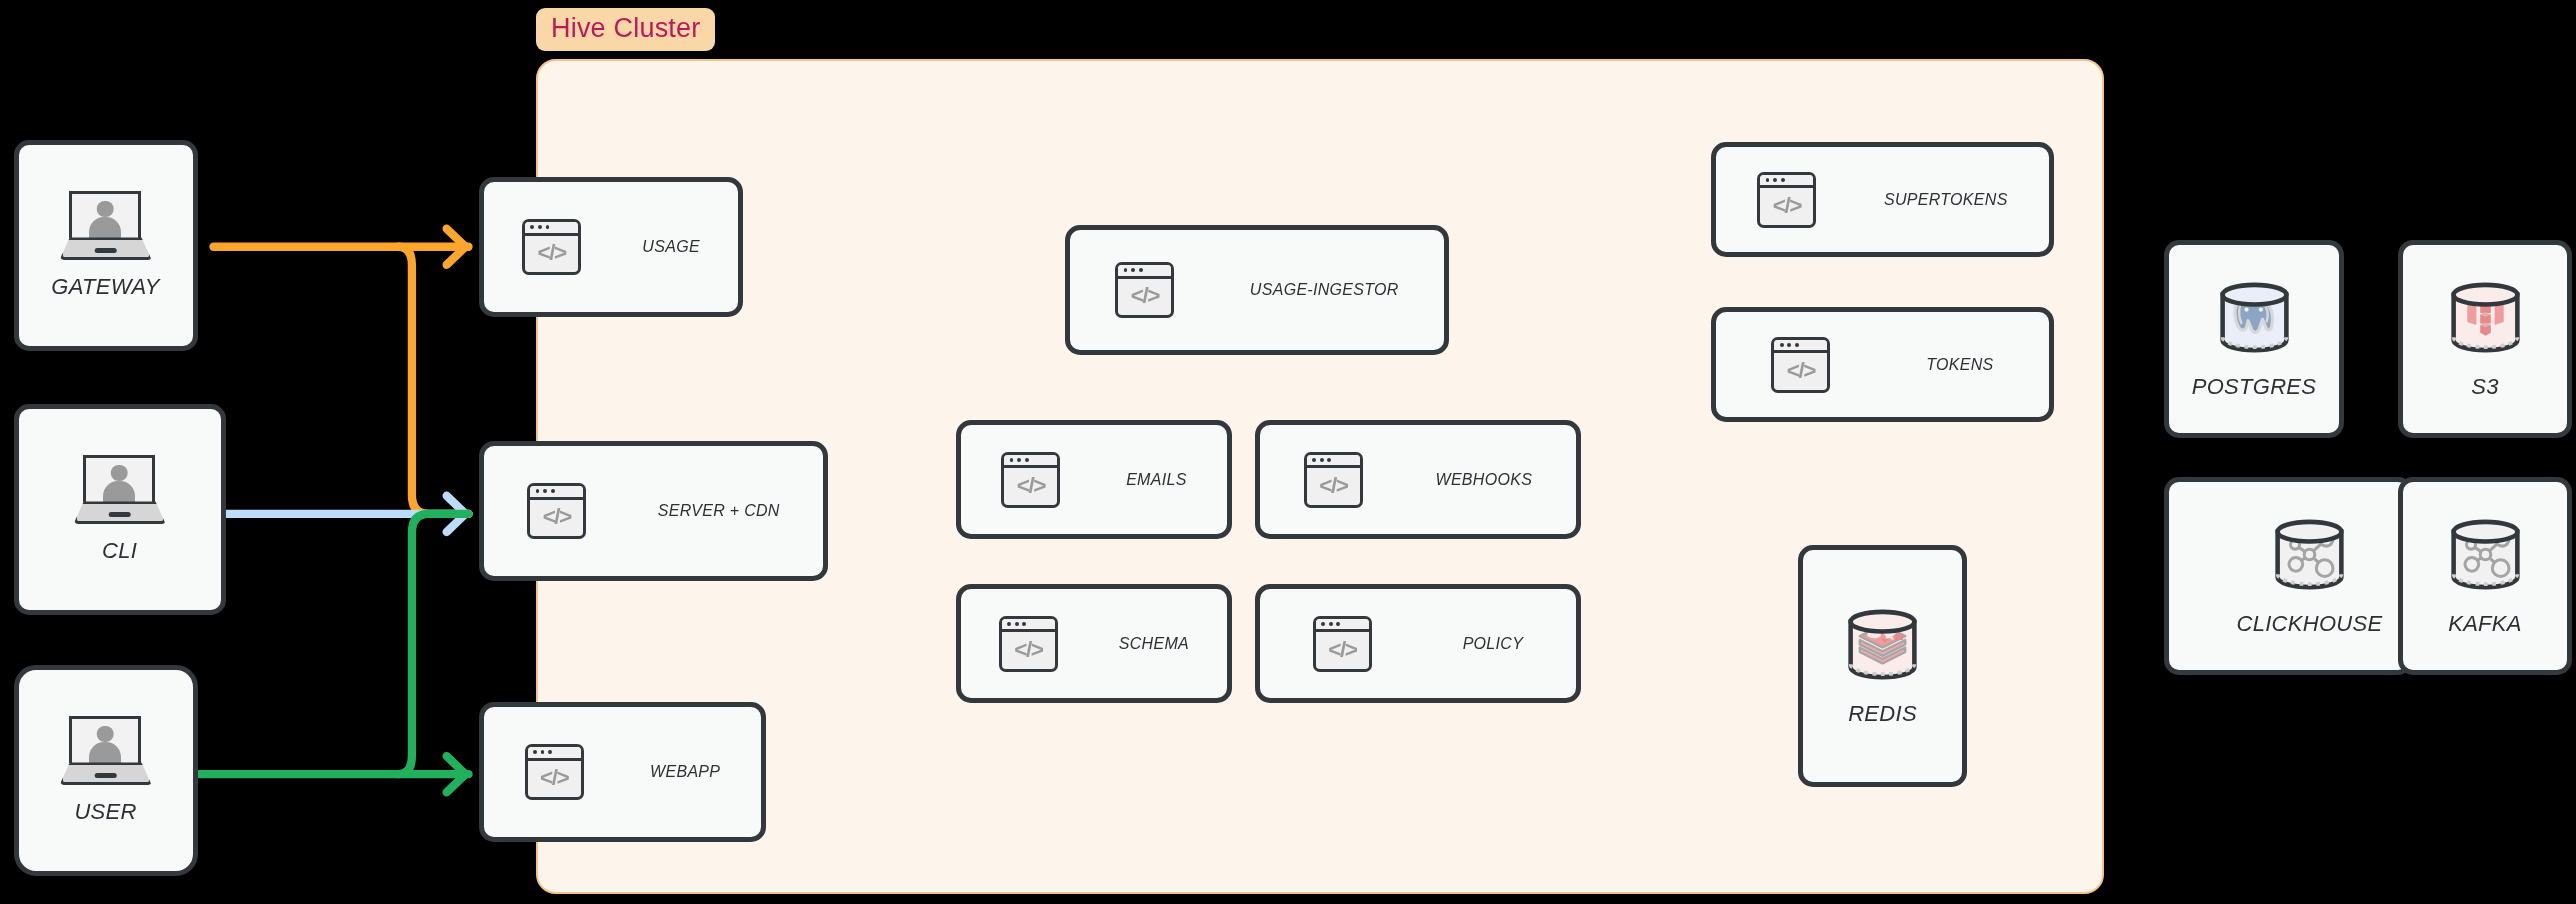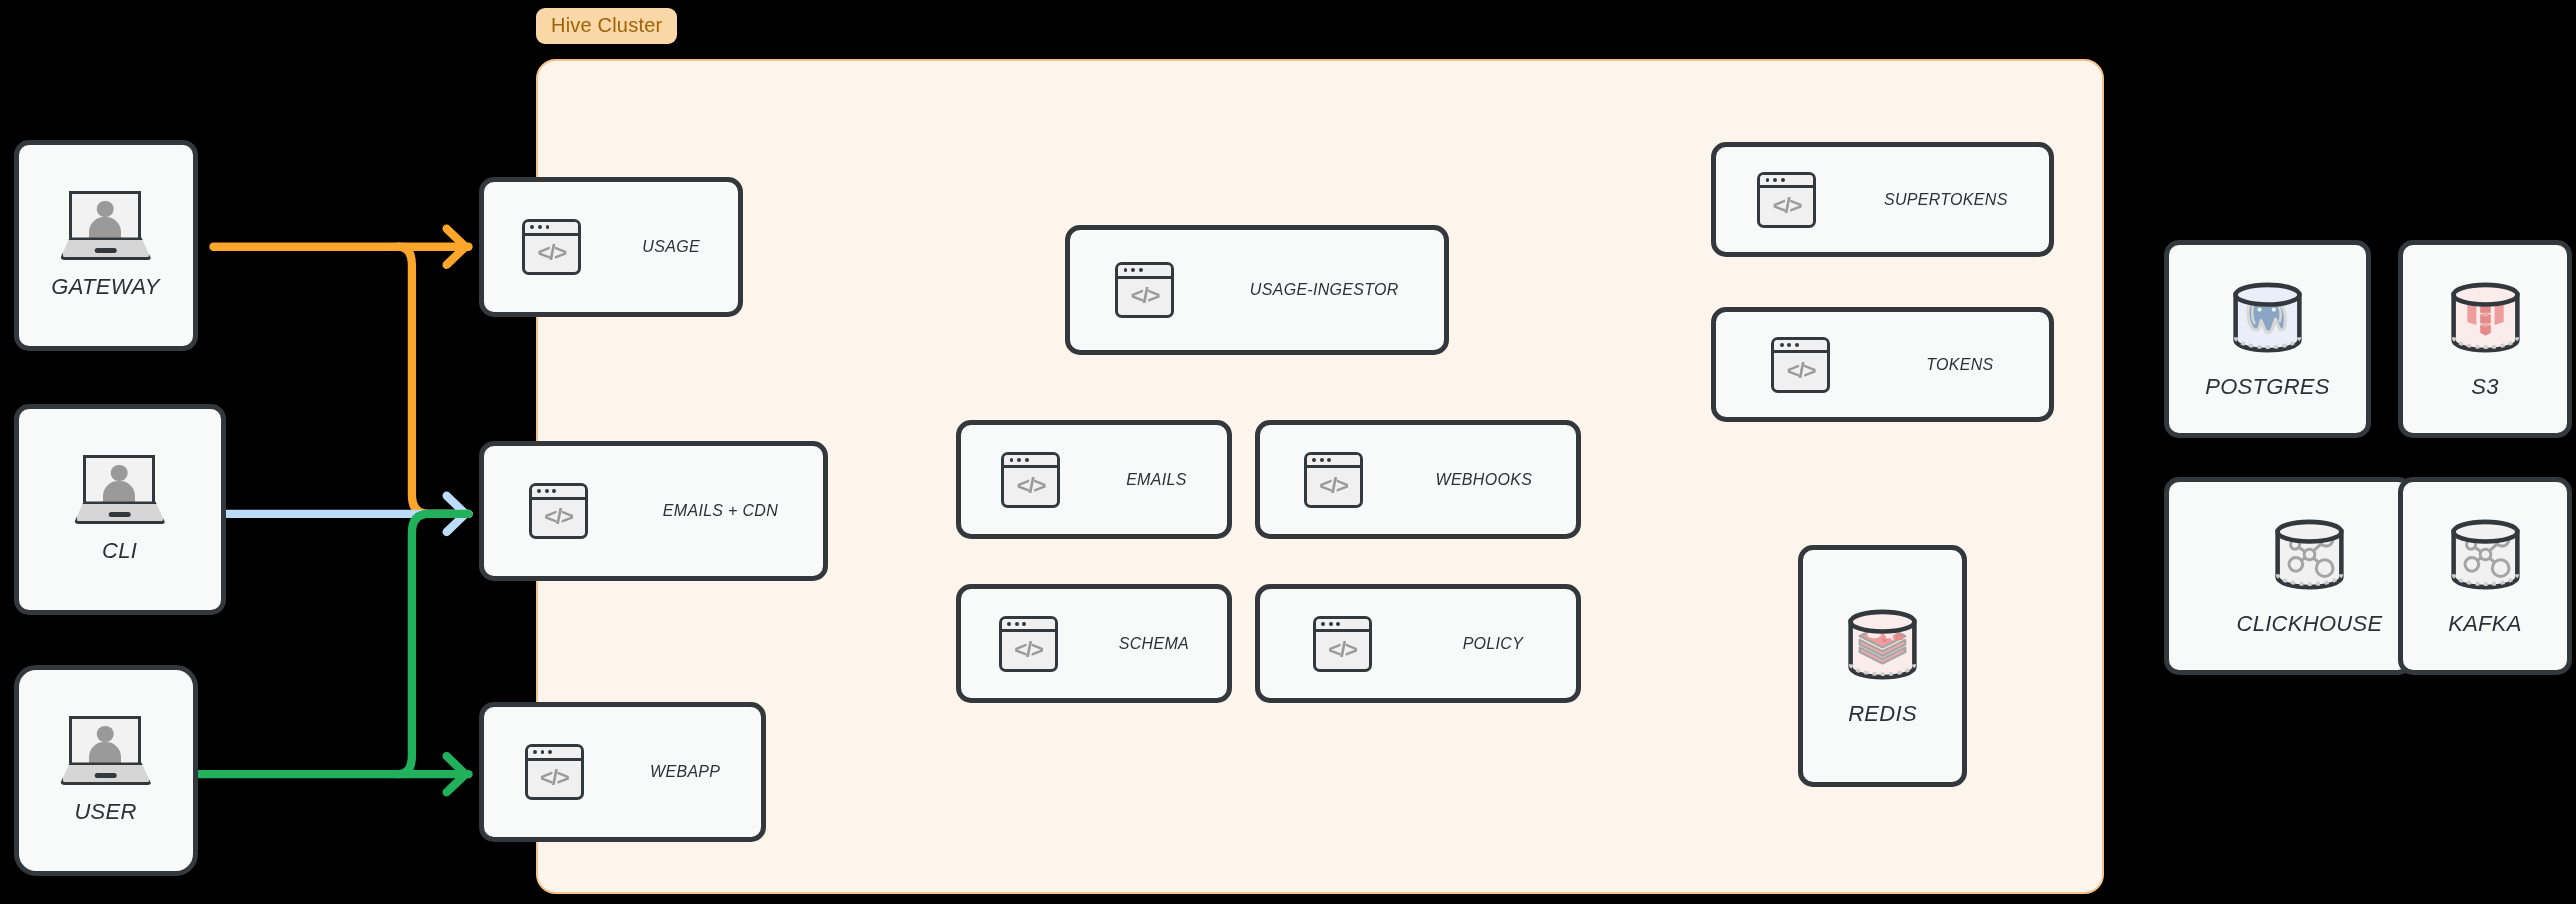--- a/index.html
+++ b/index.html
@@ -28,24 +28,24 @@
     background: #fdf4ec;
     border: 2.3px solid #f5c287;
     border-radius: 19.6px;
     box-sizing: border-box;
   }
   .cluster-tag {
     position: absolute;
     left: 536px;
     top: 7.5px;
     background: #fad7a7;
-    color: #a16207;
+    color: #be185d;
     border-radius: 9px;
     padding: 7.5px 15px 9px 15px;
-    font-size: 20px;
+    font-size: 27px;
     line-height: 1;
     letter-spacing: 0.2px;
     white-space: nowrap;
   }
 
   
   .node {
     position: absolute;
     background: #f8f9f9;
     border: 5.3px solid #33383d;
@@ -286,21 +286,21 @@
 
   <div class="node horiz" style="left:479px; top:441px; width:349px; height:140px;">
     <div class="win-icon">
       <div class="win-bar">
           <span class="win-dot"></span>
           <span class="win-dot"></span>
           <span class="win-dot"></span>
         </div>
       <div class="win-body">&lt;/&gt;</div>
     </div>
-    <div class="node-label">EMAILS + CDN</div>
+    <div class="node-label">SERVER + CDN</div>
   </div>
 
   <div class="node horiz" style="left:479px; top:702px; width:287px; height:140px;">
     <div class="win-icon">
       <div class="win-bar">
           <span class="win-dot"></span>
           <span class="win-dot"></span>
           <span class="win-dot"></span>
         </div>
       <div class="win-body">&lt;/&gt;</div>
@@ -405,21 +405,21 @@
           <path d="M9 -22 L12 -16 L18 -15 L13 -11 L15 -5 L9 -9 L3 -5 L5 -11 L0 -15 L6 -16 Z" fill="#fdeaea"></path>
           <path d="M-2 -8 L8 -8 L3 -2 Z" fill="#e28c8c"></path>
           <path d="M17 -14 L27 -14 L27 -6 L17 -6 Z" fill="#e28c8c"></path>
         </g>
         <ellipse cx="56" cy="22" rx="42" ry="13" fill="#fbecec" stroke="#33383d" stroke-width="6"></ellipse>
       </svg>
     </div>
     <div class="node-label">REDIS</div>
   </div>
 
-  <div class="node vert" style="left:2164px; top:240px; width:207px; height:198px;">
+  <div class="node vert" style="left:2164px; top:240px; width:180px; height:198px;">
     <div class="db-icon">
       <svg width="85" height="82" viewBox="0 0 112 108">
         <path d="M14 22 L14 82 A42 13 0 0 0 98 82 L98 22 Z" fill="#e9eef8" stroke="#33383d" stroke-width="6"></path>
         <path d="M14 78 A42 13 0 0 0 98 78" fill="none" stroke="#cfcfcf" stroke-width="5" stroke-dasharray="5 6"></path>
         <g transform="translate(56,50) scale(1.05)">
           <path d="M-22 -16 C-26 -8 -25 6 -20 14 C-17 19 -12 19 -10 14 L-8 6 L-4 16 C-2 22 4 22 6 16 L10 4 L14 14 C16 20 22 18 22 10 C24 -2 20 -16 10 -20 C0 -24 -14 -24 -22 -16 Z" fill="#8aa6c4" stroke="#d8d8d8" stroke-width="4" stroke-linejoin="round"></path>
           <path d="M-18 -14 C-20 -6 -19 4 -16 10" fill="none" stroke="#d8d8d8" stroke-width="3"></path>
           <path d="M14 -12 C17 -6 17 2 15 8" fill="none" stroke="#d8d8d8" stroke-width="3"></path>
           <circle cx="-10" cy="-8" r="2.6" fill="#f4f7fb"></circle>
           <circle cx="8" cy="-8" r="2.6" fill="#f4f7fb"></circle>

